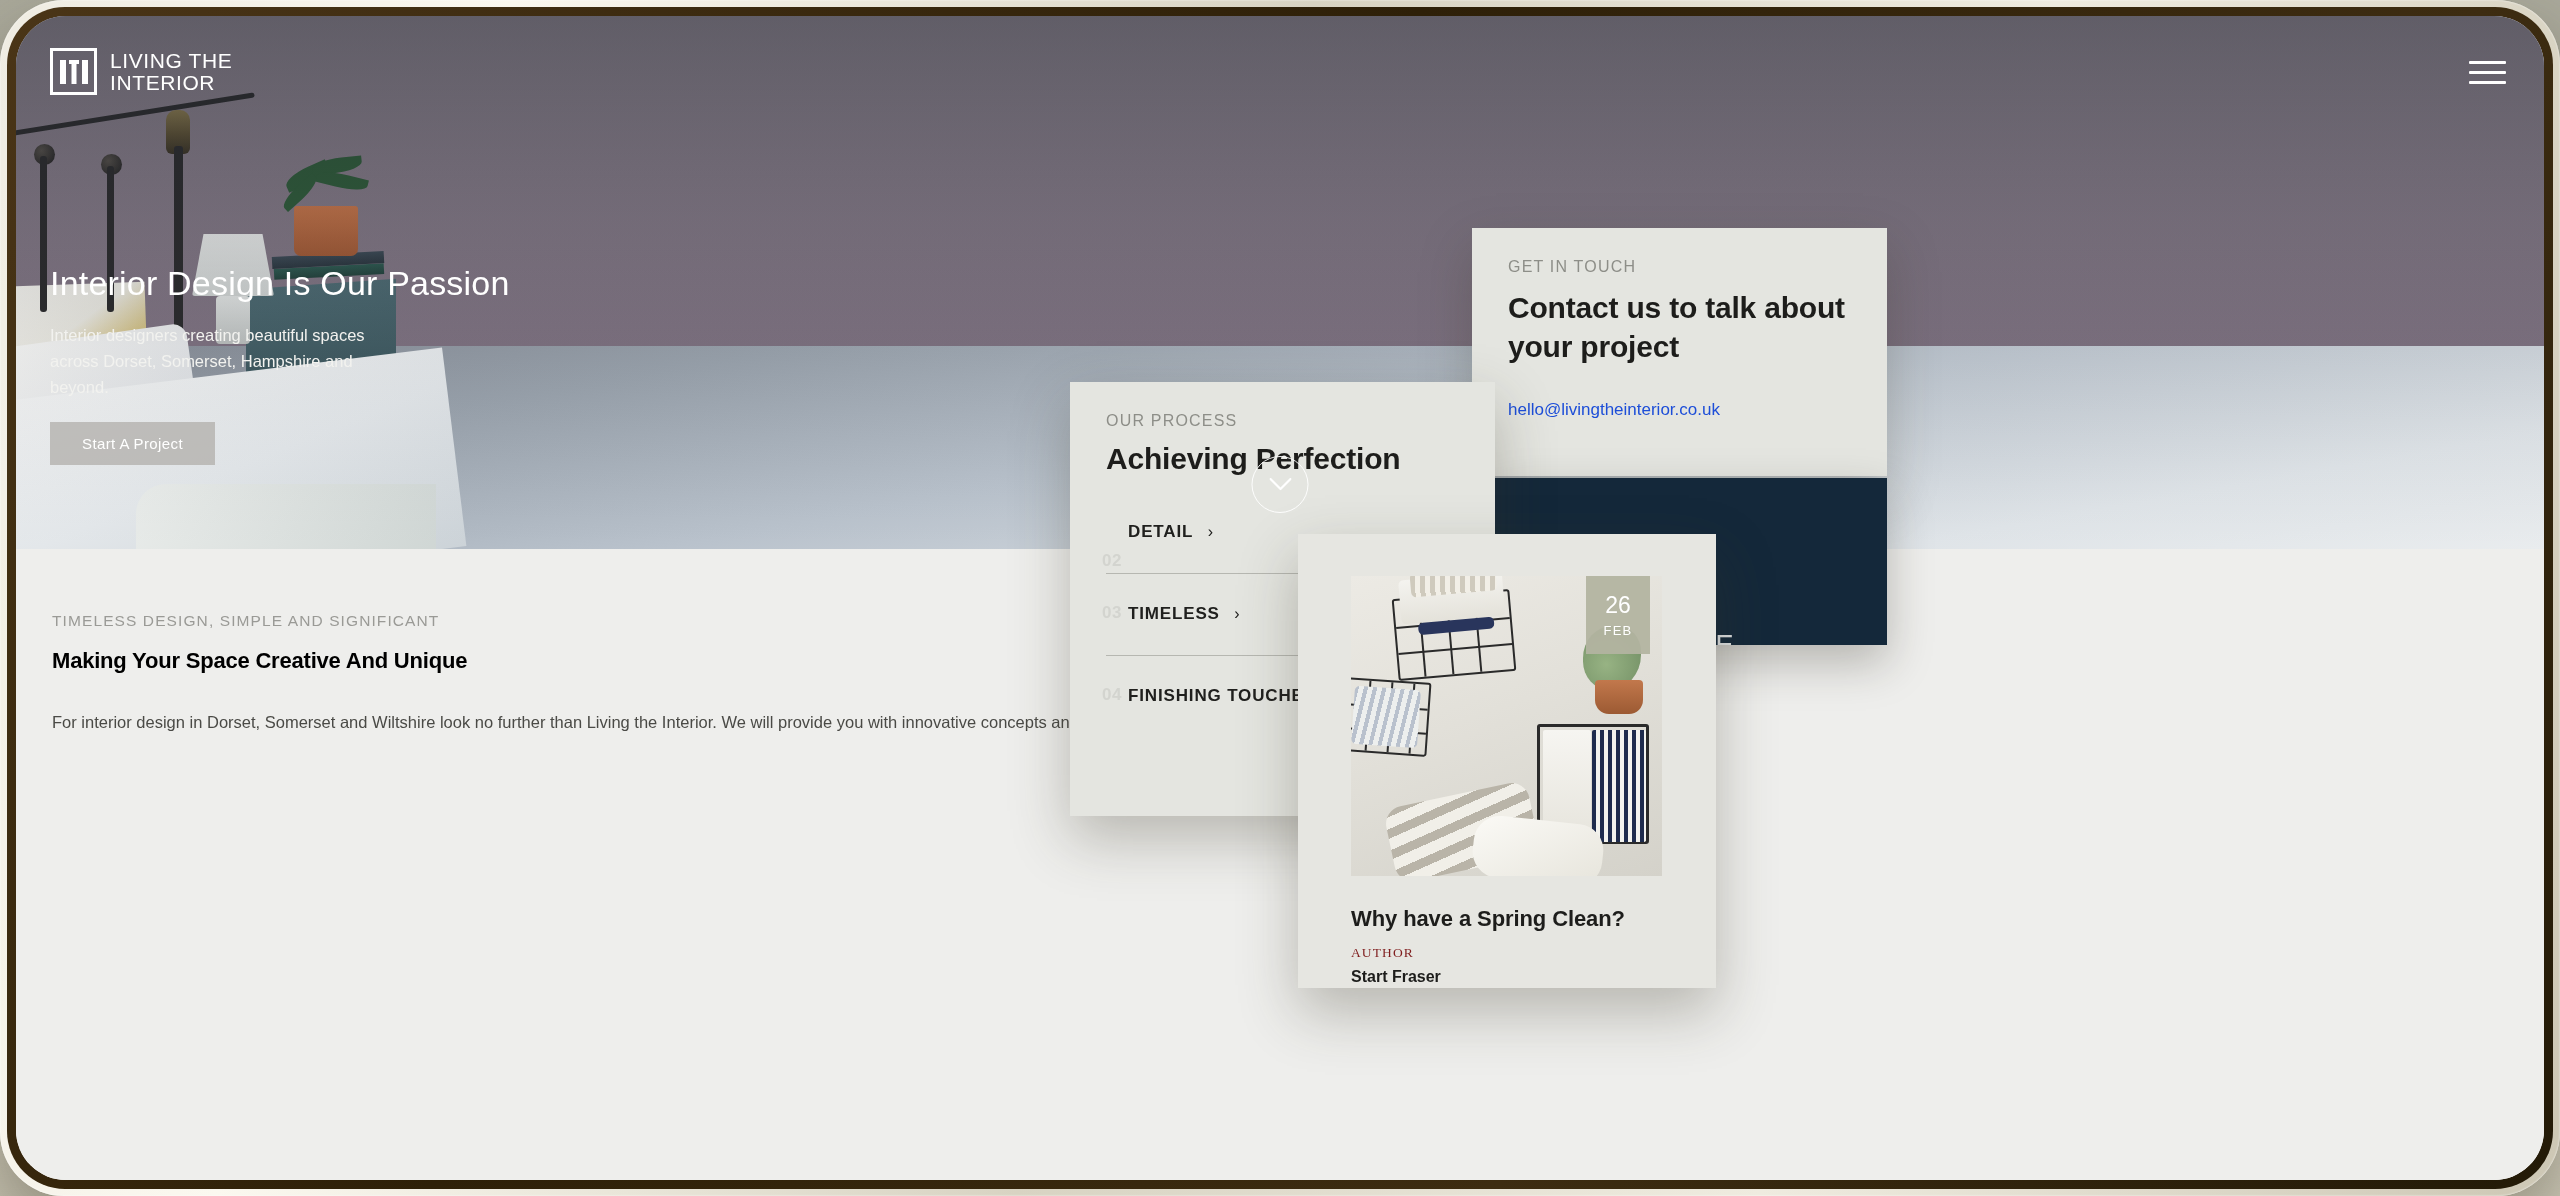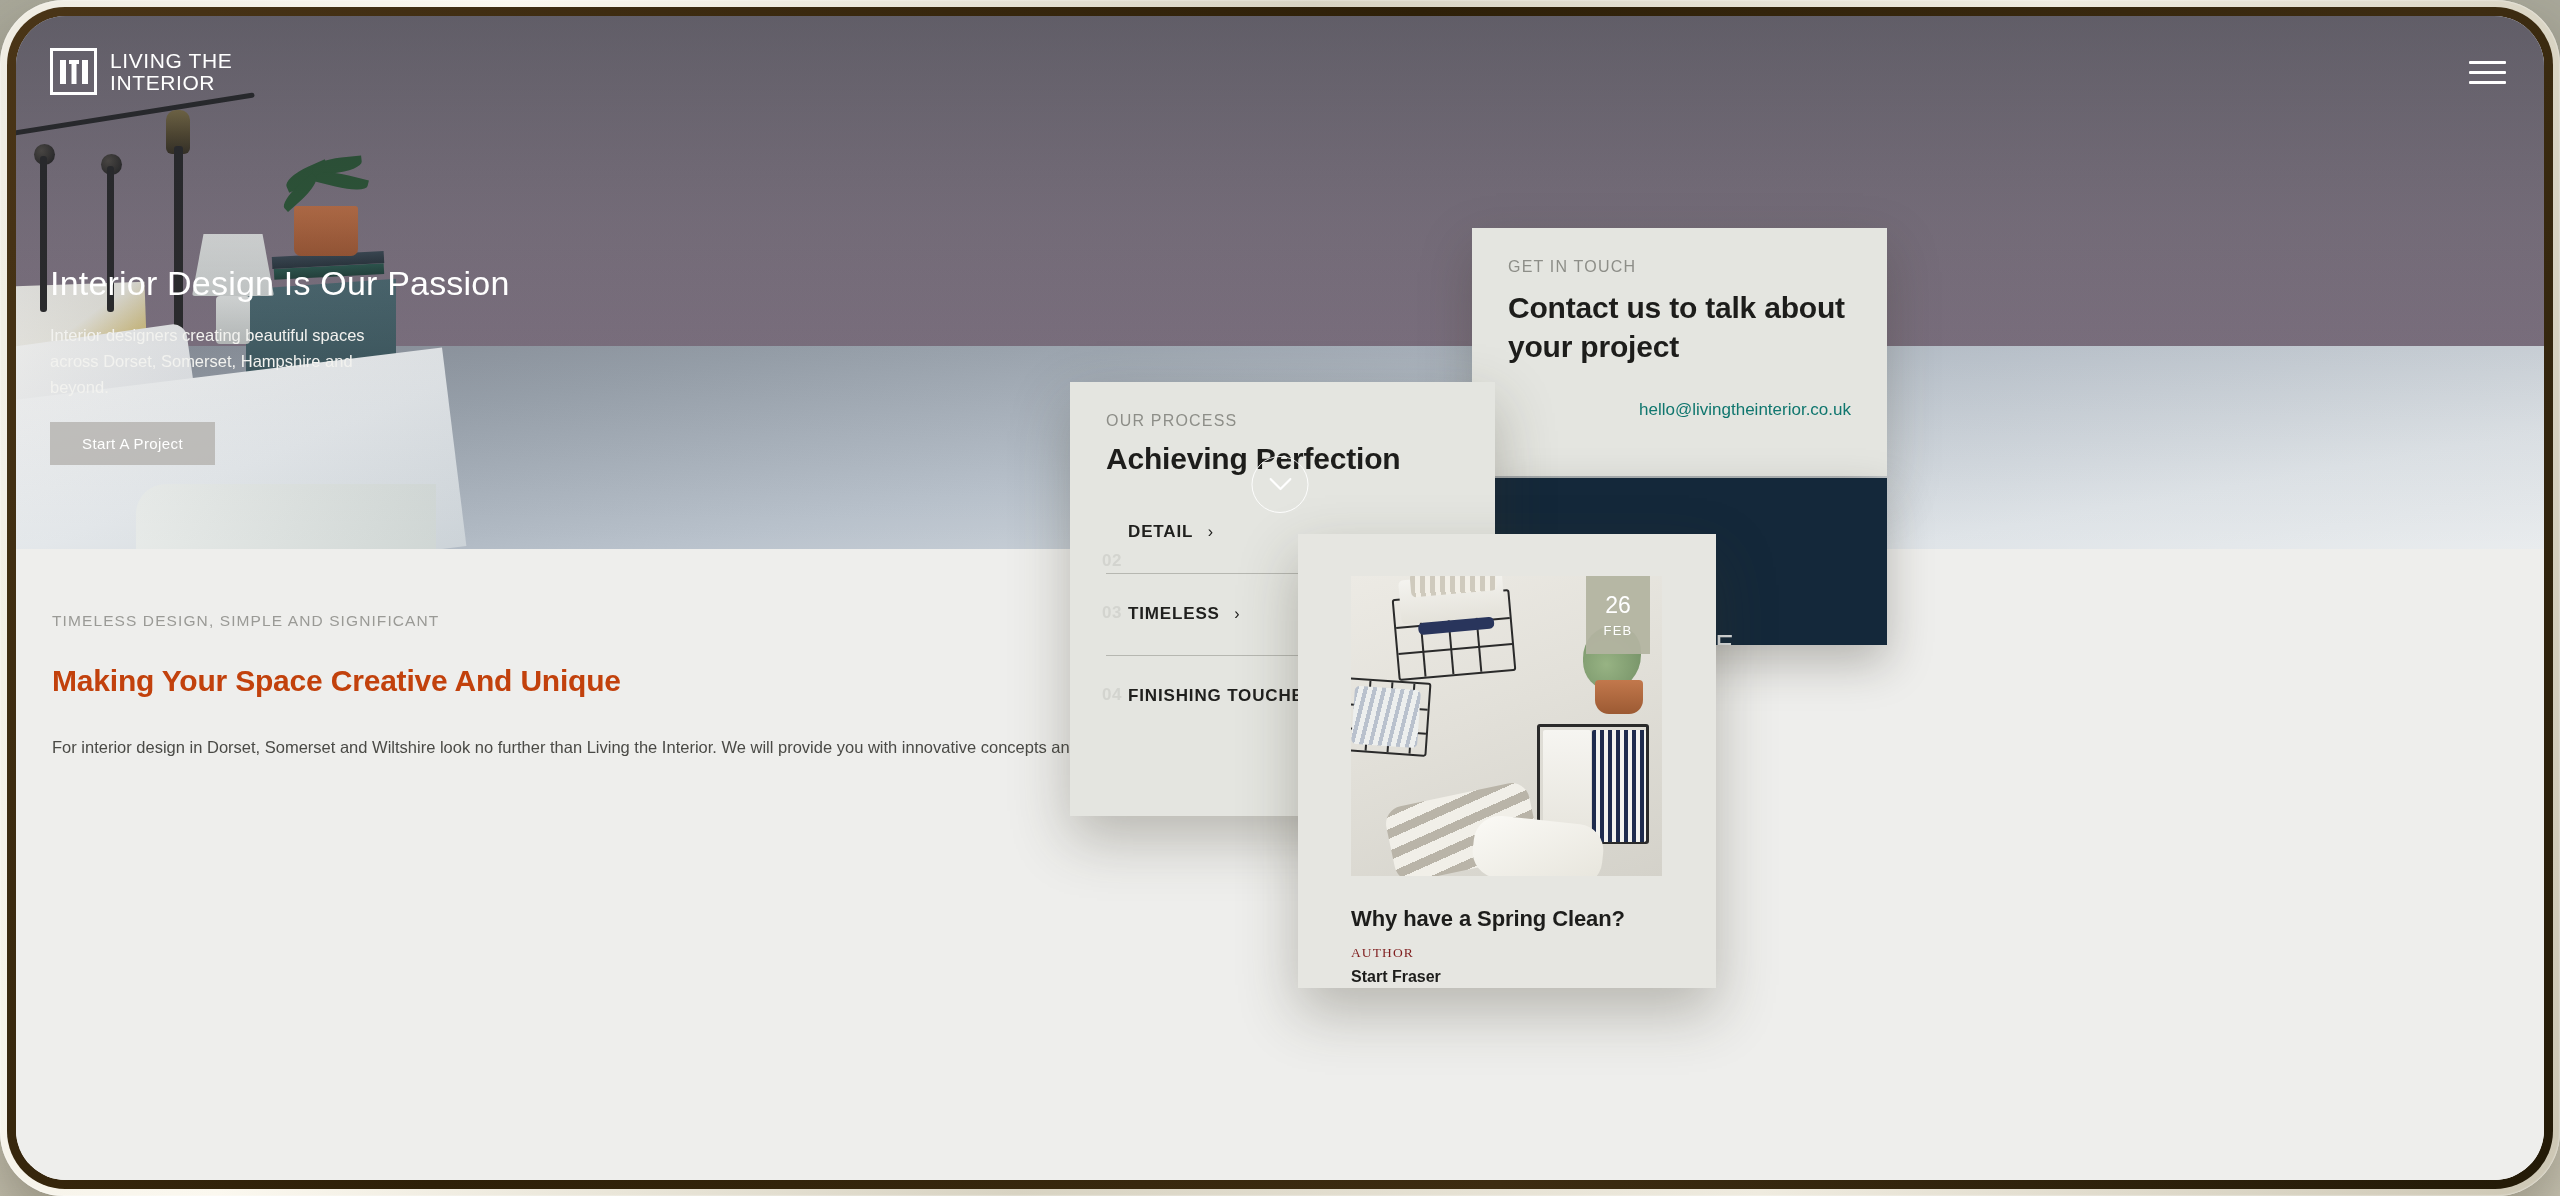--- a/index.html
+++ b/index.html
@@ -136,21 +136,21 @@
     background:rgba(175,172,167,.72); color:#fff; font-size:15px; letter-spacing:.4px;
   }
   .scroll-dot {
     position:absolute; left:50%; transform:translateX(-50%); bottom:36px;
     width:57px; height:57px; border-radius:50%; border:1.6px solid rgba(255,255,255,.92);
     display:flex; align-items:center; justify-content:center; z-index:5;
   }
 
   .phone-lower { position:absolute; left:0; top:533px; width:100%; bottom:0; background:#eeeeec; padding:60px 36px 0 36px; }
   .eyebrow { color:#9a9a96; font-size:15.5px; letter-spacing:1.1px; line-height:1.55; }
-  .lower-title { font-size:30px; font-weight:700; color:#c2410c; line-height:1.27; margin-top:29px; letter-spacing:-.2px; }
+  .lower-title { font-size:22px; font-weight:700; color:#000000; line-height:1.27; margin-top:14px; letter-spacing:-.2px; }
   .lower-body { font-size:16.5px; color:#4a4a46; line-height:1.68; margin-top:34px; }
 
   
   #processCard {
     left:1070px; top:382px; width:425px; height:434px;
     background:#e4e5e0;
     box-shadow:0 22px 55px rgba(56,52,36,0.30);
     padding:30px 36px 0 36px;
   }
   .proc-eyebrow { color:#8d8e88; font-size:16px; letter-spacing:1.2px; }
@@ -165,21 +165,21 @@
 
   
   #contactCard {
     left:1472px; top:228px; width:415px; height:248px;
     background:#e4e5e0;
     box-shadow:0 20px 48px rgba(56,52,36,0.26);
     padding:30px 36px;
   }
   .con-eyebrow { color:#8d8e88; font-size:16px; letter-spacing:1.2px; }
   .con-title { font-size:30px; font-weight:700; color:#1d1d1b; line-height:1.3; margin-top:12px; letter-spacing:-.2px; }
-  .con-email { margin-top:34px; font-size:17px; color:#0f766e;text-align:right; }
+  .con-email { margin-top:34px; font-size:17px; color:#1d4ed8; }
 
   
   #navyPanel {
     left:1495px; top:478px; width:392px; height:167px;
     background:#14283a;
     box-shadow:0 18px 42px rgba(40,36,24,0.28);
     overflow:hidden;
   }
   .navy-logo {
     position:absolute; left:80px; bottom:-14px;

